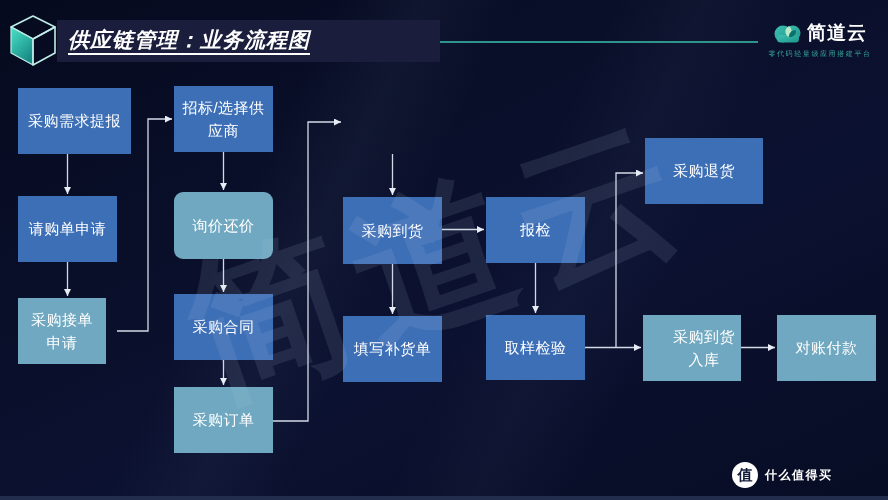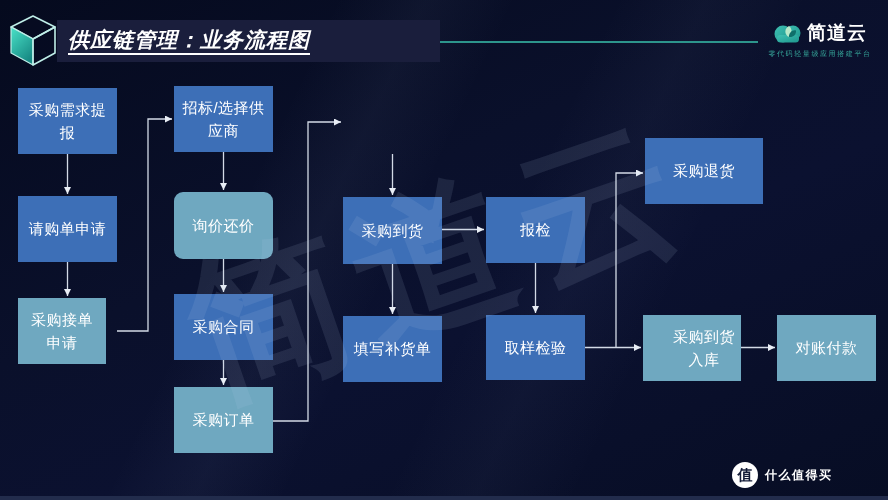--- a/index.html
+++ b/index.html
@@ -35,21 +35,21 @@
 
   
   .node{
     position:absolute;display:flex;align-items:center;justify-content:center;
     text-align:center;color:#ffffff;font-size:15px;font-weight:500;line-height:1.55;
     letter-spacing:0.5px;padding:2px 6px;box-sizing:border-box;
   }
   .node-primary{background:#3d6fb7;}
   .node-secondary{background:#6fa8c0;}
 
-  #node-demand      {left:18px;  top:88px;  width:99px; height:66px;}
+  #node-demand      {left:18px;  top:88px;  width:113px; height:66px;}
   #node-requisition {left:18px;  top:196px; width:99px; height:66px;}
   #node-accept      {left:18px;  top:298px; width:88px; height:66px;}
   #node-bidding     {left:174px; top:86px;  width:99px; height:66px;}
   #node-inquiry     {left:174px; top:192px; width:99px; height:67px;border-radius:9px;}
   #node-contract    {left:174px; top:294px; width:99px; height:66px;}
   #node-order       {left:174px; top:387px; width:99px; height:66px;}
   #node-delivery    {left:343px; top:88px;  width:99px; height:66px;}
   #node-arrival     {left:343px; top:197px; width:99px; height:67px;}
   #node-replenish   {left:343px; top:316px; width:99px; height:66px;}
   #node-inspect     {left:486px; top:197px; width:99px; height:66px;}

